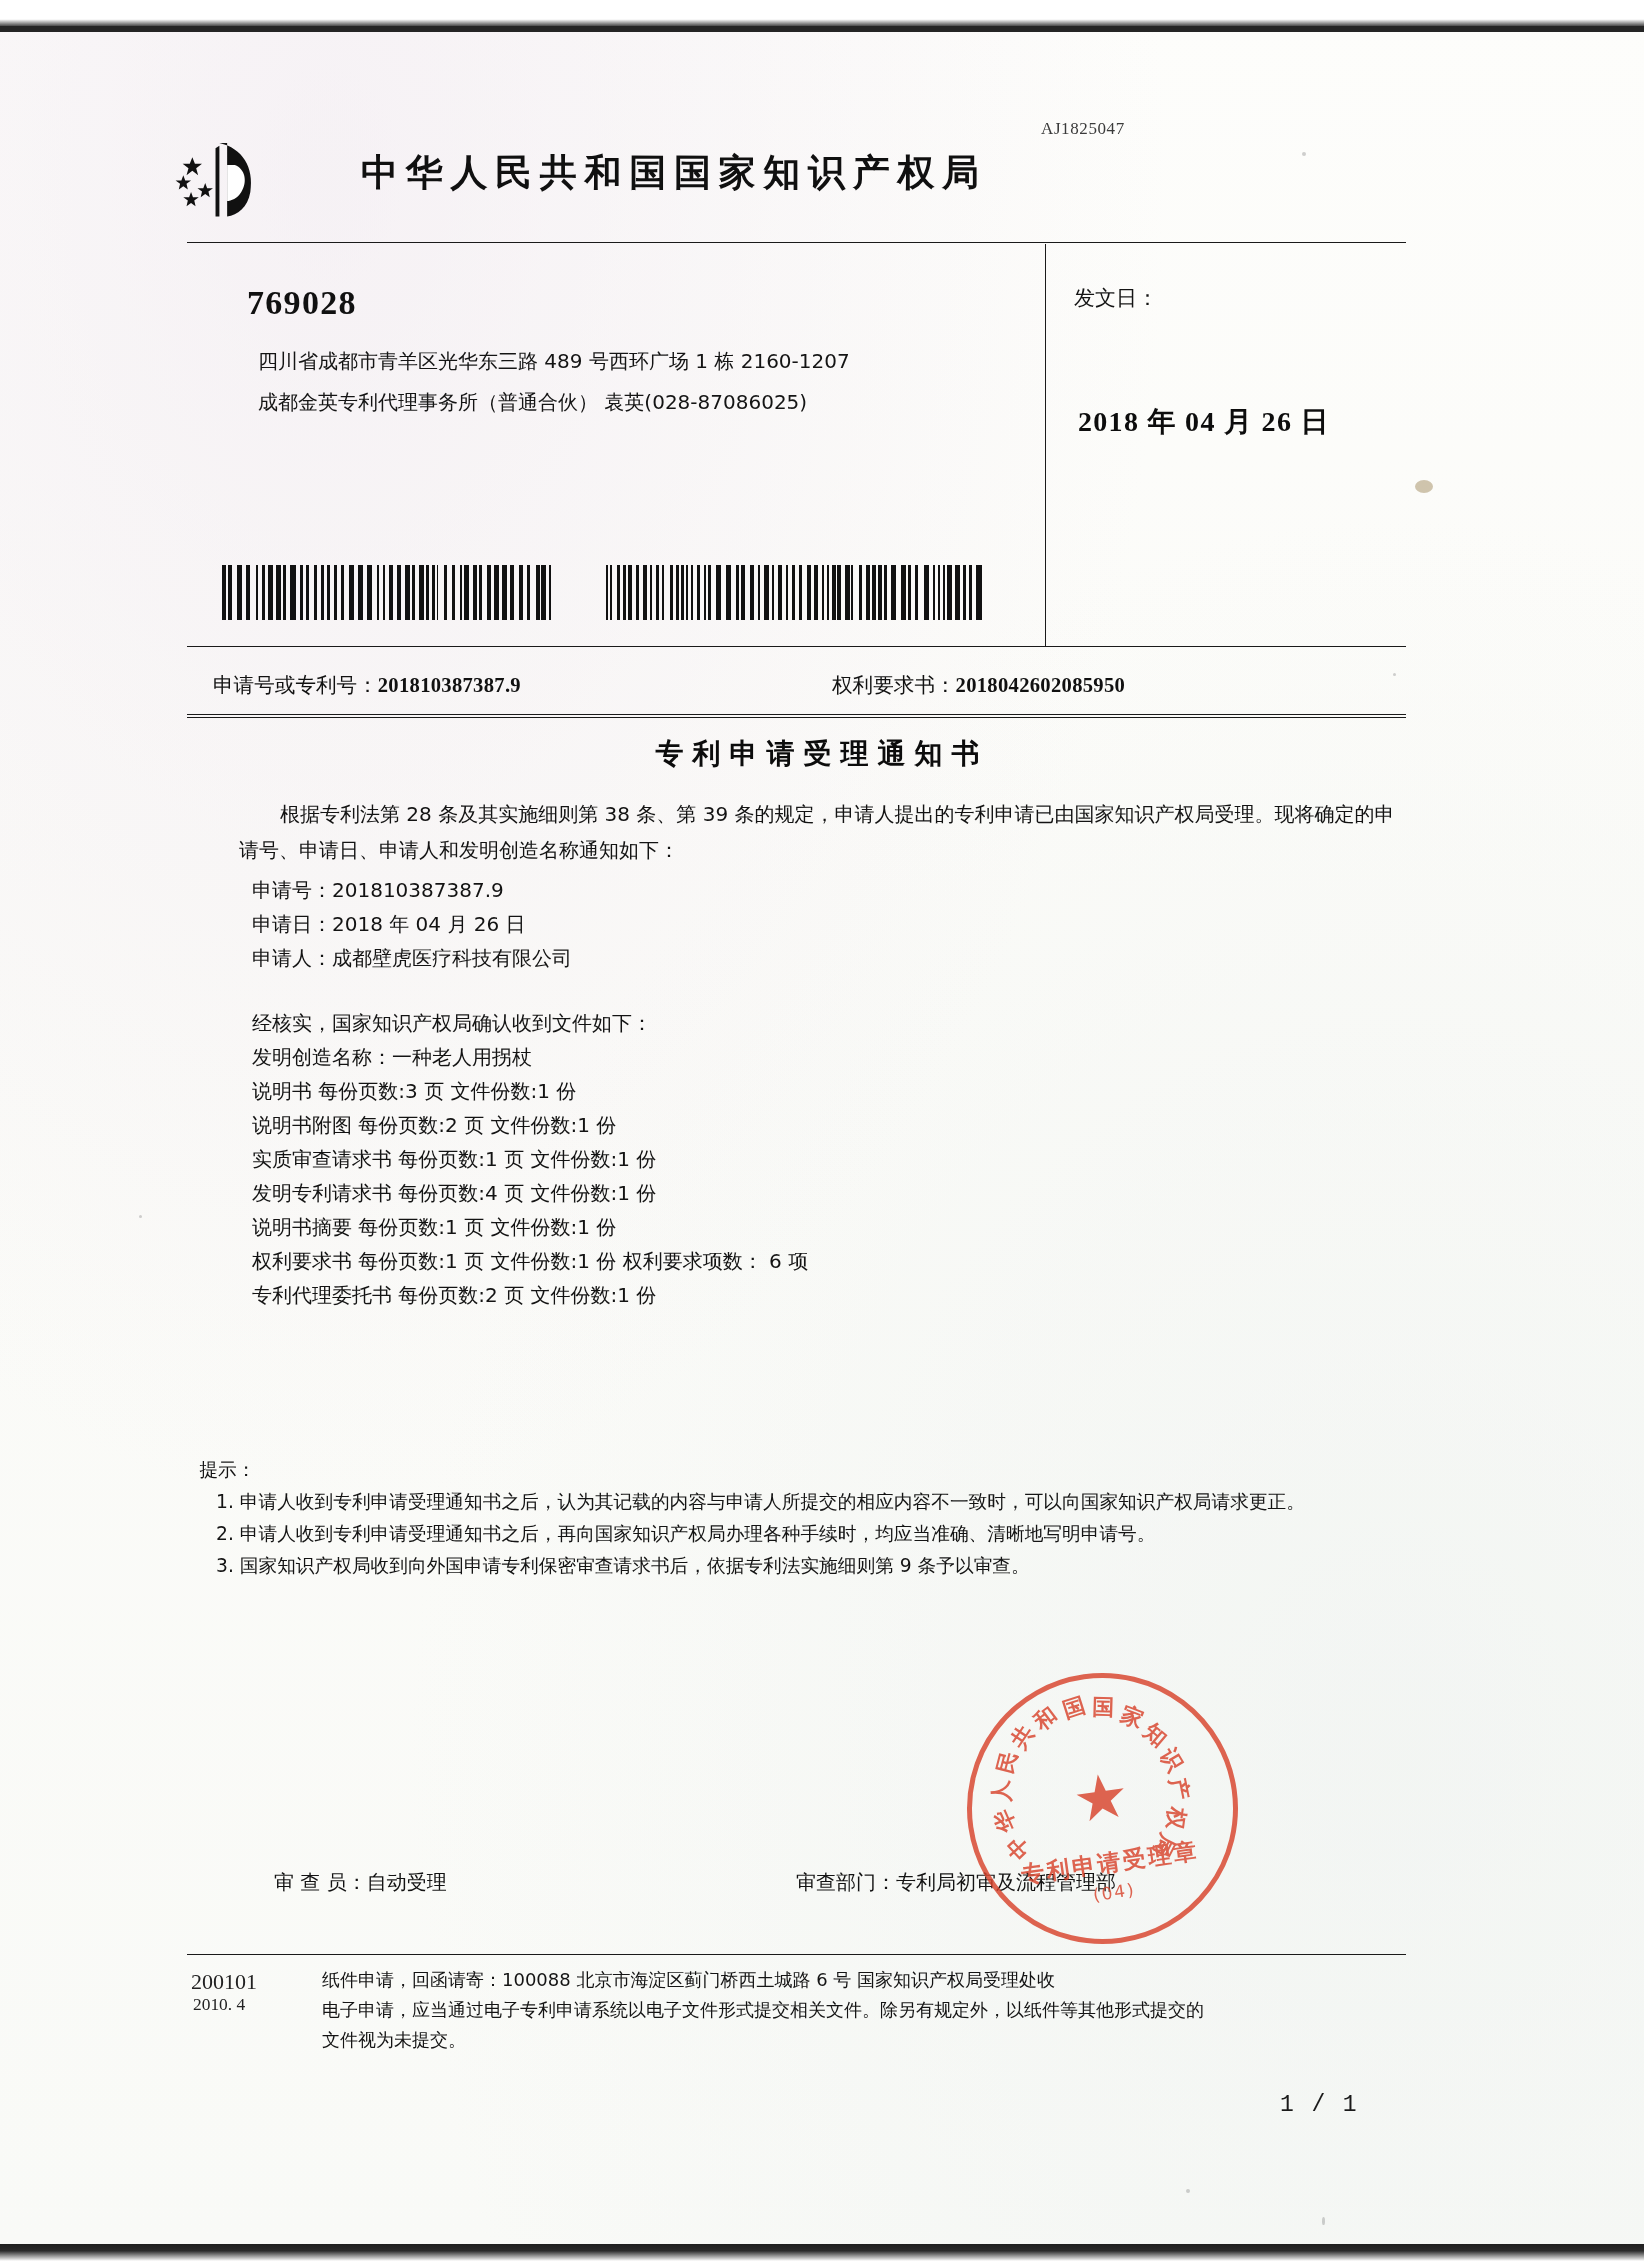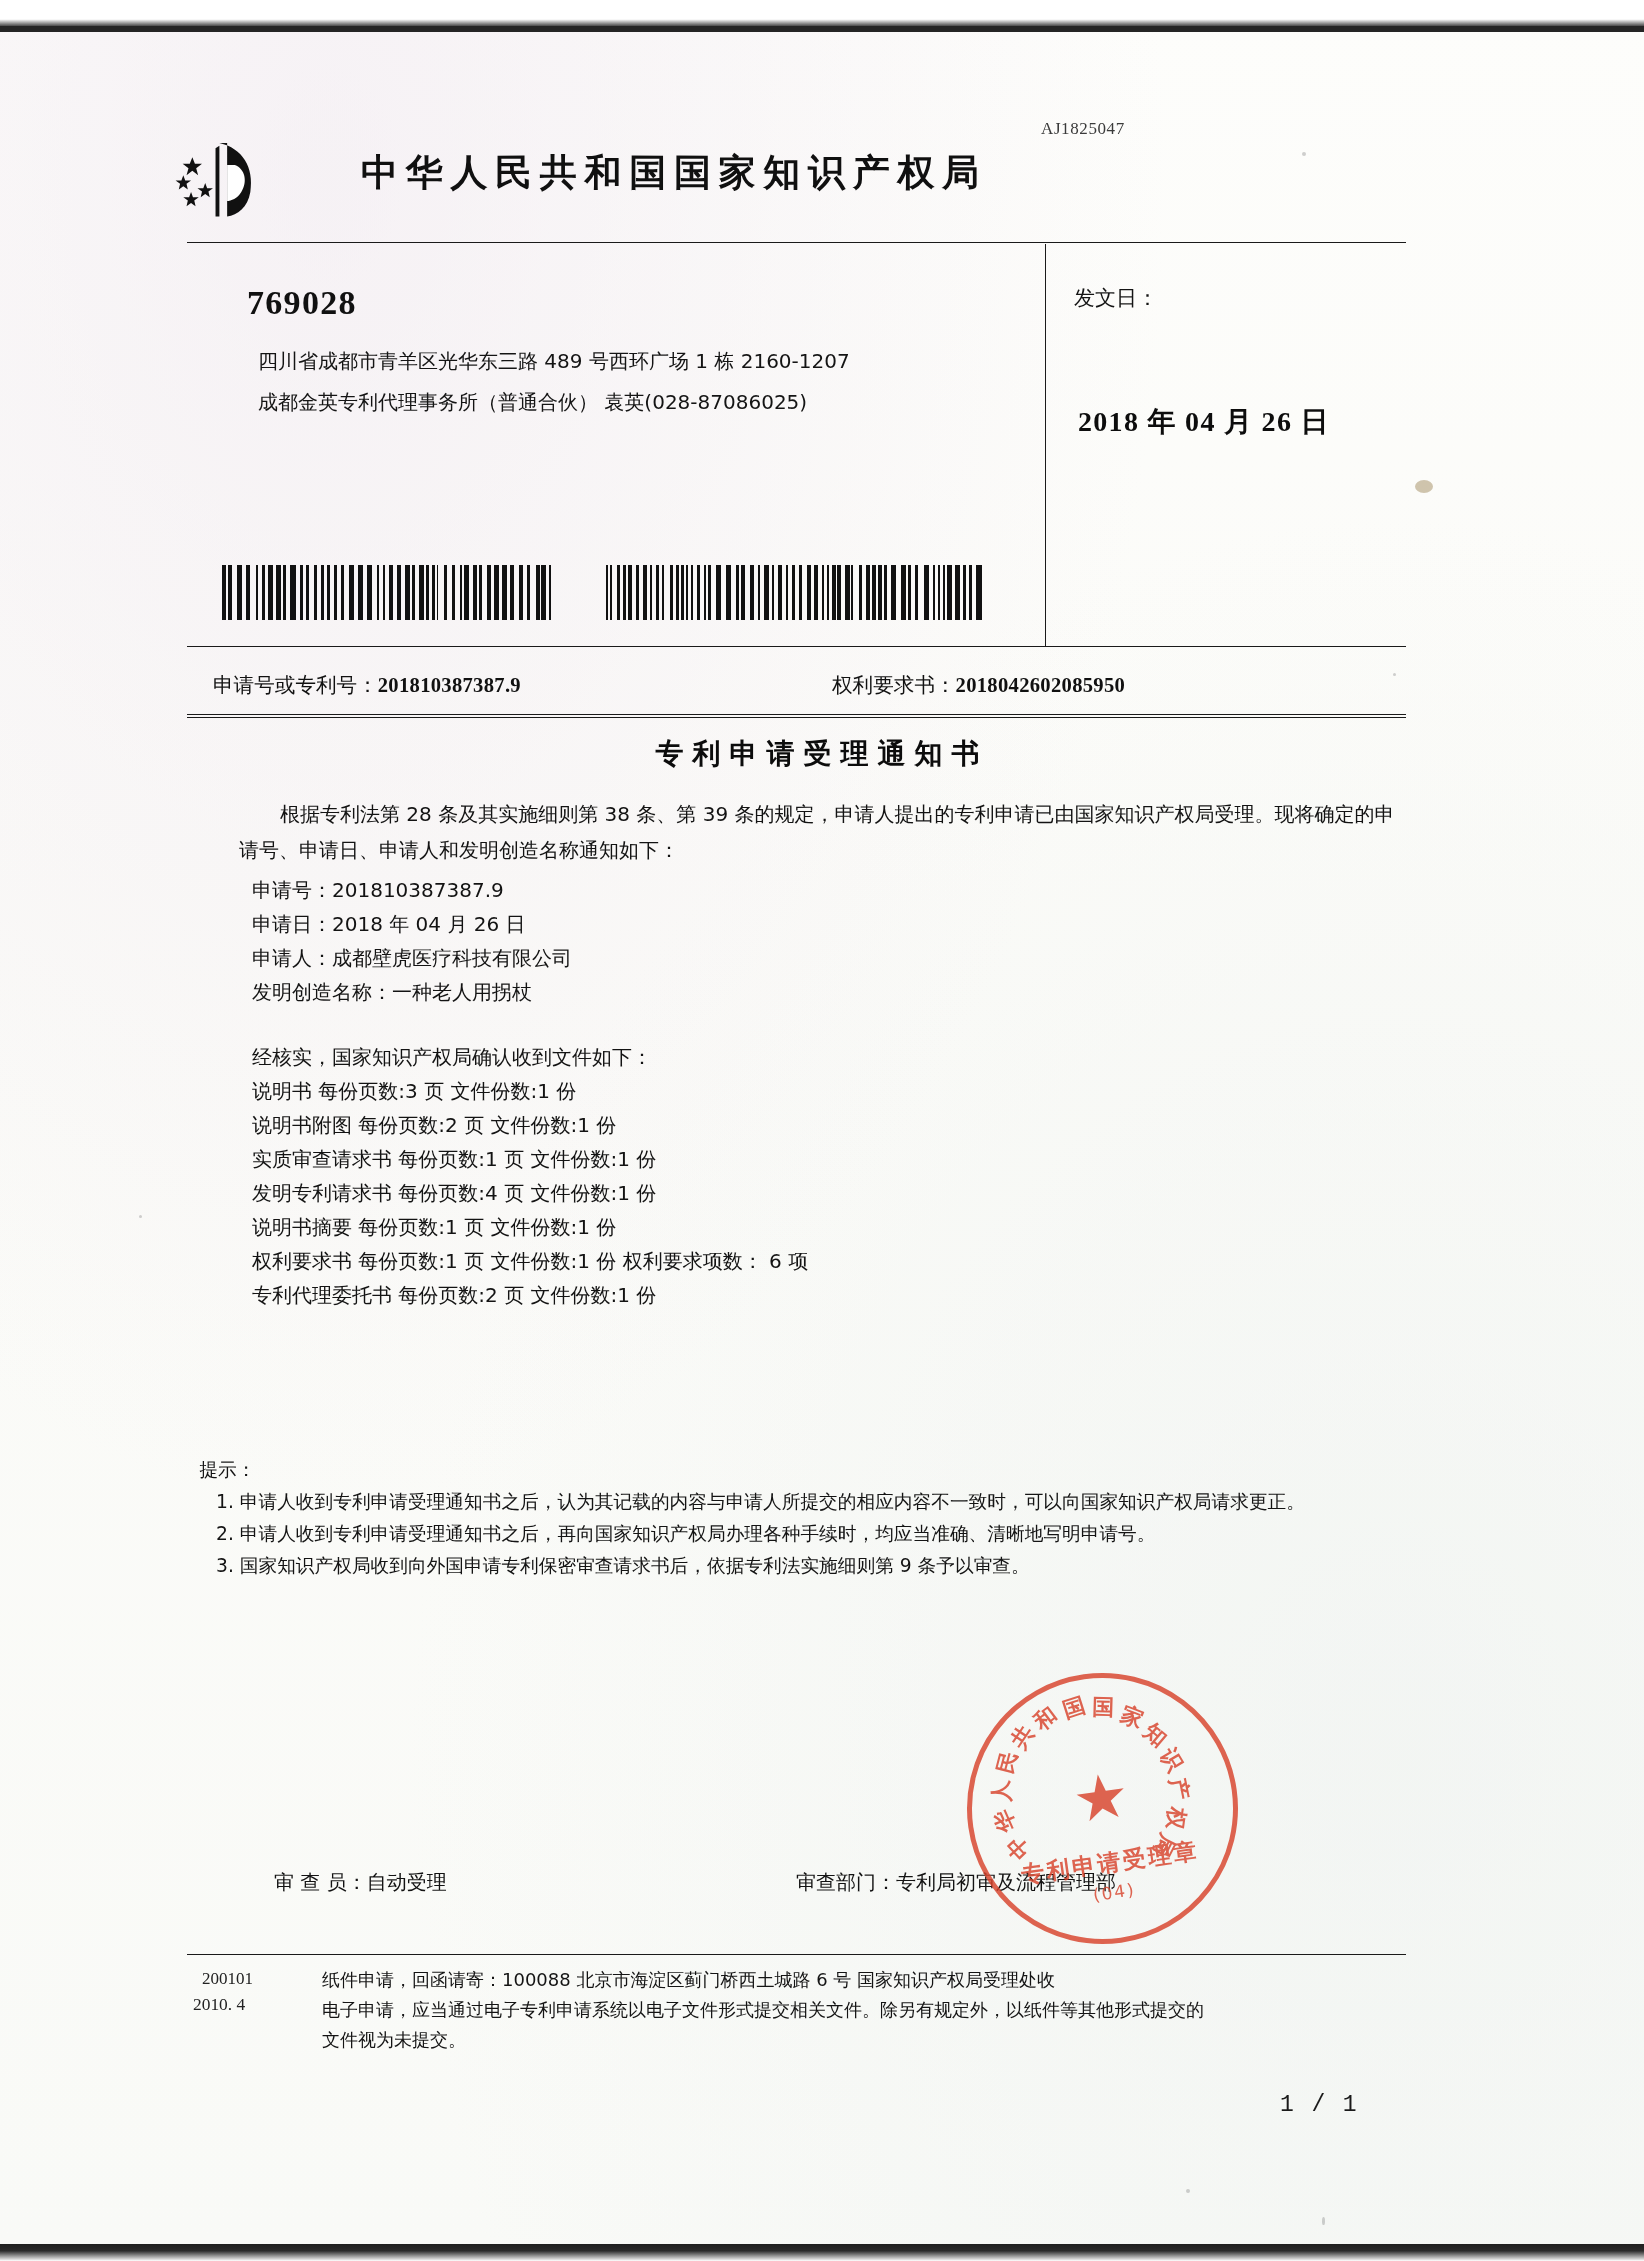--- a/index.html
+++ b/index.html
@@ -294,23 +294,23 @@
 
   
   .footer-rule {
     position: absolute;
     left: 187px; top: 1954px;
     width: 1219px; height: 0;
     border-top: 1.9px solid #1a1a1a;
   }
   .footer-code1 {
     position: absolute;
-    left: 202px; top: 1969px;
-    font-family: "Liberation Serif", serif;
-    font-size: 17px;
+    left: 191px; top: 1969px;
+    font-family: "Liberation Serif", serif;
+    font-size: 22px;
     color: #222;
   }
   .footer-code2 {
     position: absolute;
     left: 193px; top: 1994px;
     font-family: "Liberation Serif", serif;
     font-size: 17.4px;
     color: #222;
   }
   .footer-text {
@@ -394,23 +394,23 @@
   <div class="rule-under-numbers"></div>
 
   <div class="doc-title">专利申请受理通知书</div>
 
   <div class="body-wrap">
     <div class="para">根据专利法第 28 条及其实施细则第 38 条、第 39 条的规定，申请人提出的专利申请已由国家知识产权局受理。现将确定的申请号、申请日、申请人和发明创造名称通知如下：</div>
 
     <div class="kv">申请号：201810387387.9</div>
     <div class="kv">申请日：2018 年 04 月 26 日</div>
     <div class="kv">申请人：成都壁虎医疗科技有限公司</div>
+    <div class="kv gap-block">经核实，国家知识产权局确认收到文件如下：</div>
+
     <div class="kv">发明创造名称：一种老人用拐杖</div>
-
-    <div class="kv gap-block">经核实，国家知识产权局确认收到文件如下：</div>
 
     <div class="doc-list-item">说明书 每份页数:3 页 文件份数:1 份</div>
     <div class="doc-list-item">说明书附图 每份页数:2 页 文件份数:1 份</div>
     <div class="doc-list-item">实质审查请求书 每份页数:1 页 文件份数:1 份</div>
     <div class="doc-list-item">发明专利请求书 每份页数:4 页 文件份数:1 份</div>
     <div class="doc-list-item">说明书摘要 每份页数:1 页 文件份数:1 份</div>
     <div class="doc-list-item">权利要求书 每份页数:1 页 文件份数:1 份 权利要求项数： 6 项</div>
     <div class="doc-list-item">专利代理委托书 每份页数:2 页 文件份数:1 份</div>
   </div>
 

